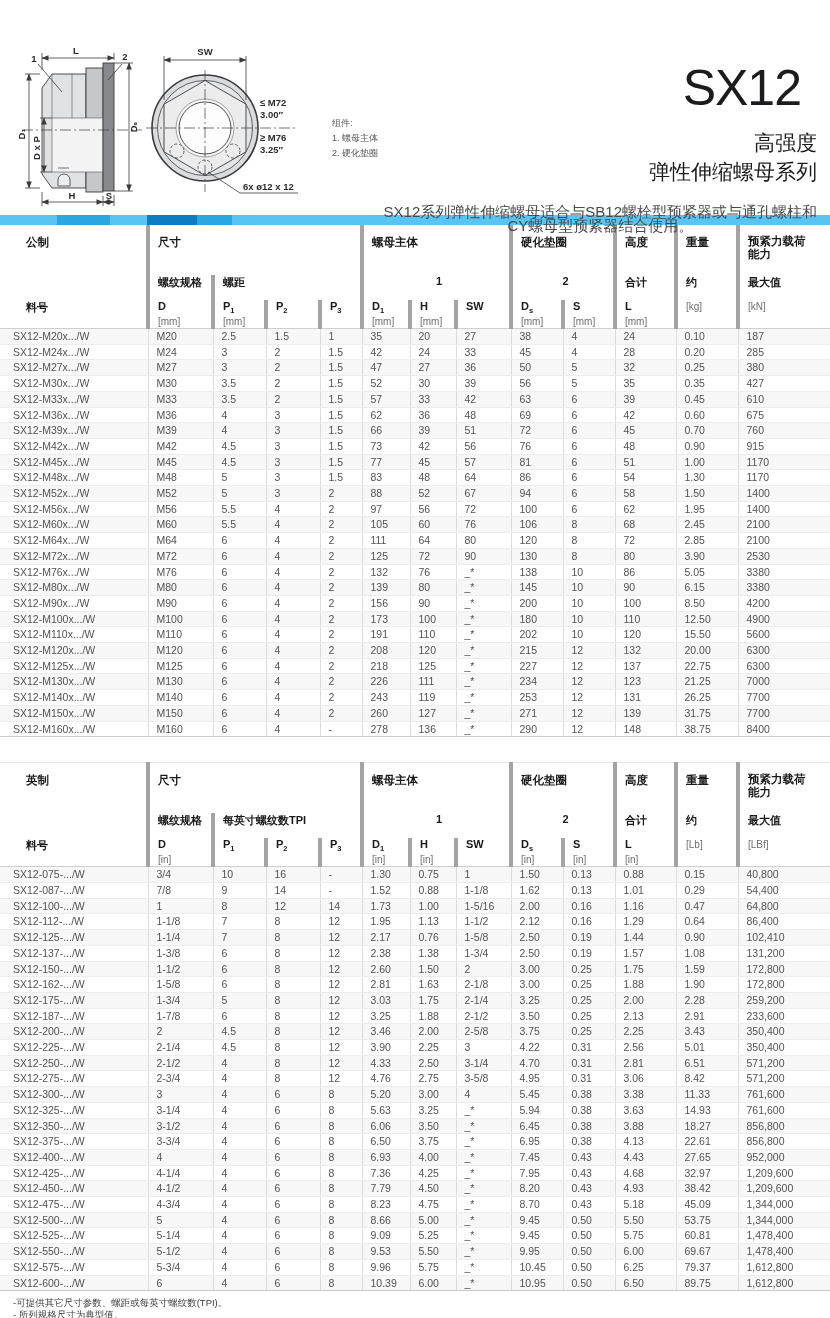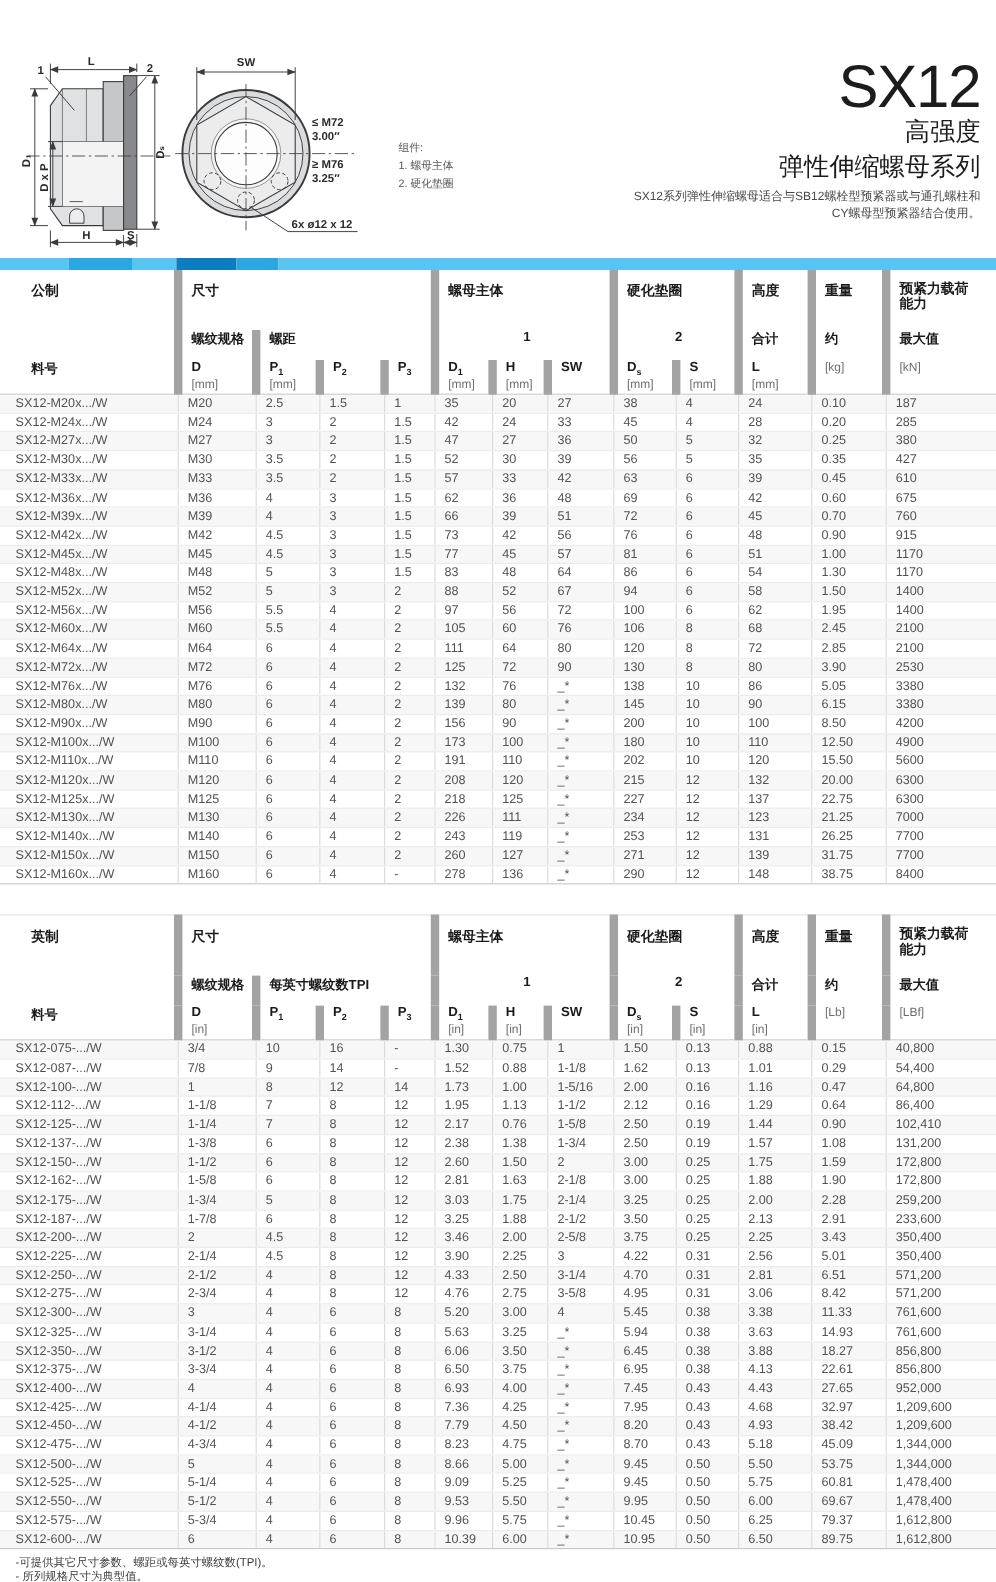--- a/index.html
+++ b/index.html
@@ -8,42 +8,42 @@
 
   
   .hdr{position:relative;height:215px;}
   .drawings{position:absolute;left:0;top:0;width:430px;height:215px;}
   .drawings svg{position:absolute;left:0;top:0;}
   .ann{position:absolute;width:42px;text-align:left;font-size:9.5px;font-weight:bold;color:#2b2b2d;line-height:12px;}
   .ann-top{left:260px;top:97px;}
   .ann-bot{left:260px;top:132px;}
   .legend{position:absolute;left:332px;top:116px;font-size:9px;color:#57575a;line-height:15px;}
   .titleblock{position:absolute;right:13px;top:48px;text-align:right;}
-  .titleblock h1{margin:0;font-size:50px;line-height:48px;font-weight:300;letter-spacing:-1px;color:#1c1c1e;}
+  .titleblock h1{margin:16px;font-size:50px;line-height:48px;font-weight:300;letter-spacing:-1px;color:#1c1c1e;}
   .sub1,.sub2{font-size:21px;line-height:29px;color:#1c1c1e;font-weight:400;}
-  .desc{margin-top:4px;font-size:10px;line-height:14px;color:#48484a;}
+  .desc{margin-top:19px;font-size:15px;line-height:14px;color:#48484a;text-align:center;}
 
   
   .bluebar{display:flex;height:10px;width:830px;}
   .bluebar span{display:block;height:10px;}
   .sg1{width:57px;background:#58c4f1;}
   .sg2{width:53px;background:#2aa7e0;}
   .sg3{width:37px;background:#58c4f1;}
   .sg4{width:50px;background:#0d7dc2;}
   .sg5{width:35px;background:#2aa7e0;}
   .sg6{flex:1;background:#58c4f1;}
 
   
   table{width:830px;border-collapse:collapse;table-layout:fixed;font-size:10.5px;color:#525254;}
   col.c1{width:148px;}col.c2{width:65px;}col.c3{width:53px;}col.c4{width:54px;}
   col.c5{width:42px;}col.c6{width:48px;}col.c7{width:46px;}col.c8{width:55px;}
   col.c9{width:52px;}col.c10{width:52px;}col.c11{width:61px;}col.c12{width:62px;}col.c13{width:92px;}
   thead th{text-align:left;font-weight:bold;color:#1a1a1c;vertical-align:top;padding:0 3px 0 8px;font-size:11.5px;}
   thead th.first{padding-left:26px;}
-  thead .bl{border-left:7px solid #a3a3a3;}
+  thead .bl{border-left:4px solid #a3a3a3;}
   tr.grp th{height:40px;padding-top:10px;}
   tr.sub th{height:25px;font-size:11px;}
   tr.cols th{height:28px;font-size:11px;}
   .ctr{text-align:center;}
   .pre{white-space:pre-line;line-height:13px;margin-left:20px;}
   .unit{display:block;font-weight:normal;color:#6e6e70;font-size:10px;margin-top:1px;}
   sub{font-size:7.5px;}
   tbody td{height:14.7px;line-height:14.7px;padding:0 3px 0 8px;border-bottom:1px solid #ececec;
            white-space:nowrap;overflow:hidden;}
   tbody td:first-child{padding-left:13px;}

